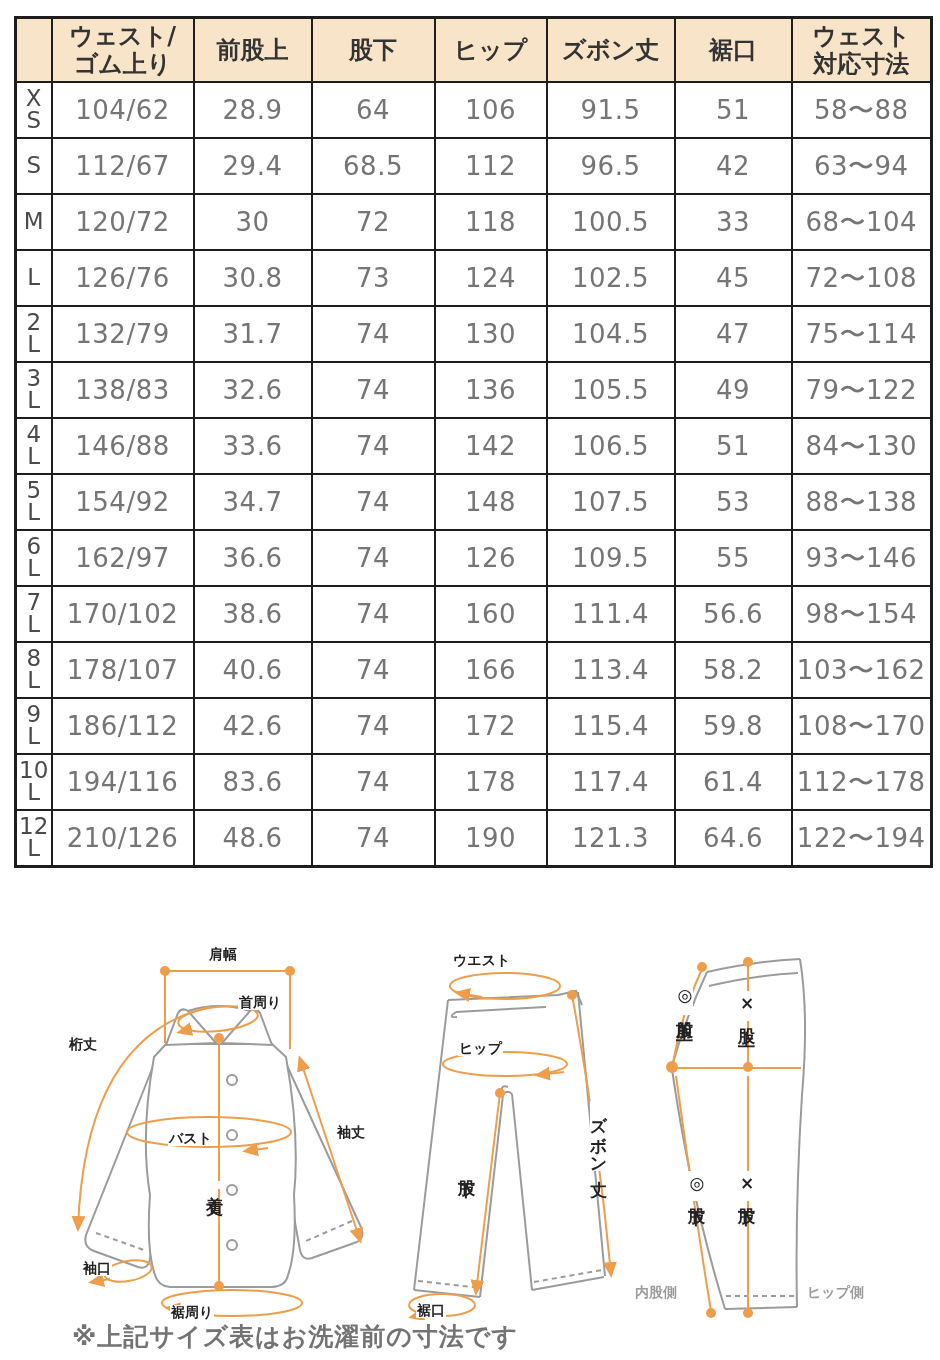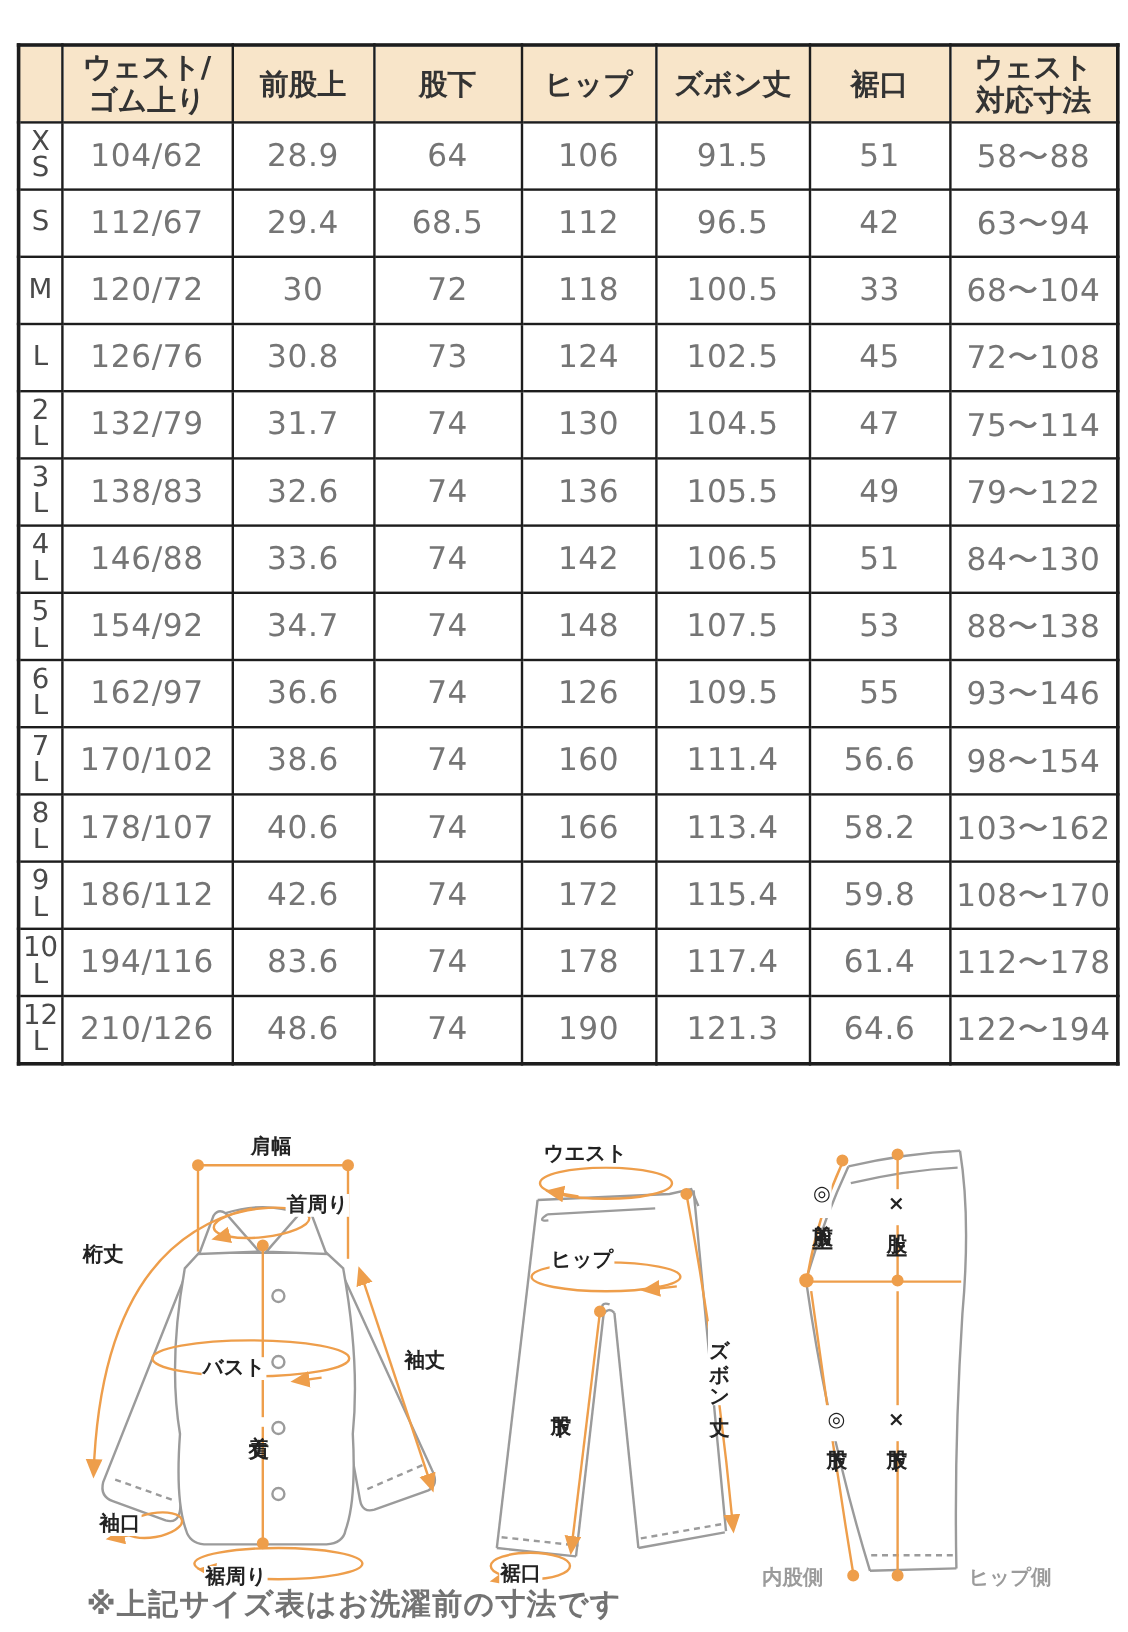--- a/index.html
+++ b/index.html
@@ -2,47 +2,47 @@
 <html><head>
 <meta charset="utf-8">
 <style>
   html,body{margin:0;padding:0;}
   body{
     width:940px;height:1360px;background:#ffffff;position:relative;
     font-family:"DejaVu Sans","Liberation Sans",sans-serif;
     -webkit-font-smoothing:antialiased;
   }
   
-  .table-wrap{position:absolute;left:14px;top:36px;width:784px;}
+  .table-wrap{position:absolute;left:14px;top:16px;width:784px;}
   table.size-chart{border-collapse:collapse;table-layout:fixed;width:916px;border:3px solid #1d1d1d;}
   table.size-chart th,table.size-chart td{
     border:2px solid #1d1d1d;text-align:center;vertical-align:middle;padding:0;overflow:hidden;
   }
   table.size-chart thead th{
     background:#f8e5c9;color:#333333;font-size:24px;font-weight:bold;
     height:62px;line-height:1.18;white-space:pre-line;
   }
   table.size-chart tbody th{
     font-size:23px;font-weight:normal;color:#4a4a4a;
     line-height:.95;white-space:pre-line;height:54px;
   }
   table.size-chart tbody td{font-size:26px;color:#757575;height:54px;letter-spacing:.5px;}
   
   .diagram{position:absolute;}
   .diagram svg{position:absolute;left:0;top:0;}
   .dlabel{
-    position:absolute;font-size:17px;font-weight:bold;color:#222222;
+    position:absolute;font-size:14px;font-weight:bold;color:#222222;
     background:#ffffff;line-height:1.1;padding:0 1px;white-space:nowrap;z-index:3;
   }
   .vlabel{
     position:absolute;font-size:17px;font-weight:bold;color:#222222;
     background:#ffffff;writing-mode:vertical-rl;text-orientation:upright;
     line-height:1;letter-spacing:2px;padding:2px 0;z-index:3;
   }
-  .glabel{color:#9b9b9b;background:transparent;margin-top:21px;}
+  .glabel{color:#9b9b9b;background:transparent;}
   .note{
     position:absolute;left:72px;top:1320px;font-size:25px;font-weight:bold;
     color:#737373;letter-spacing:1px;
   }
 </style>
 </head>
 <body>
 
 <div class="table-wrap">
   <table class="size-chart">

